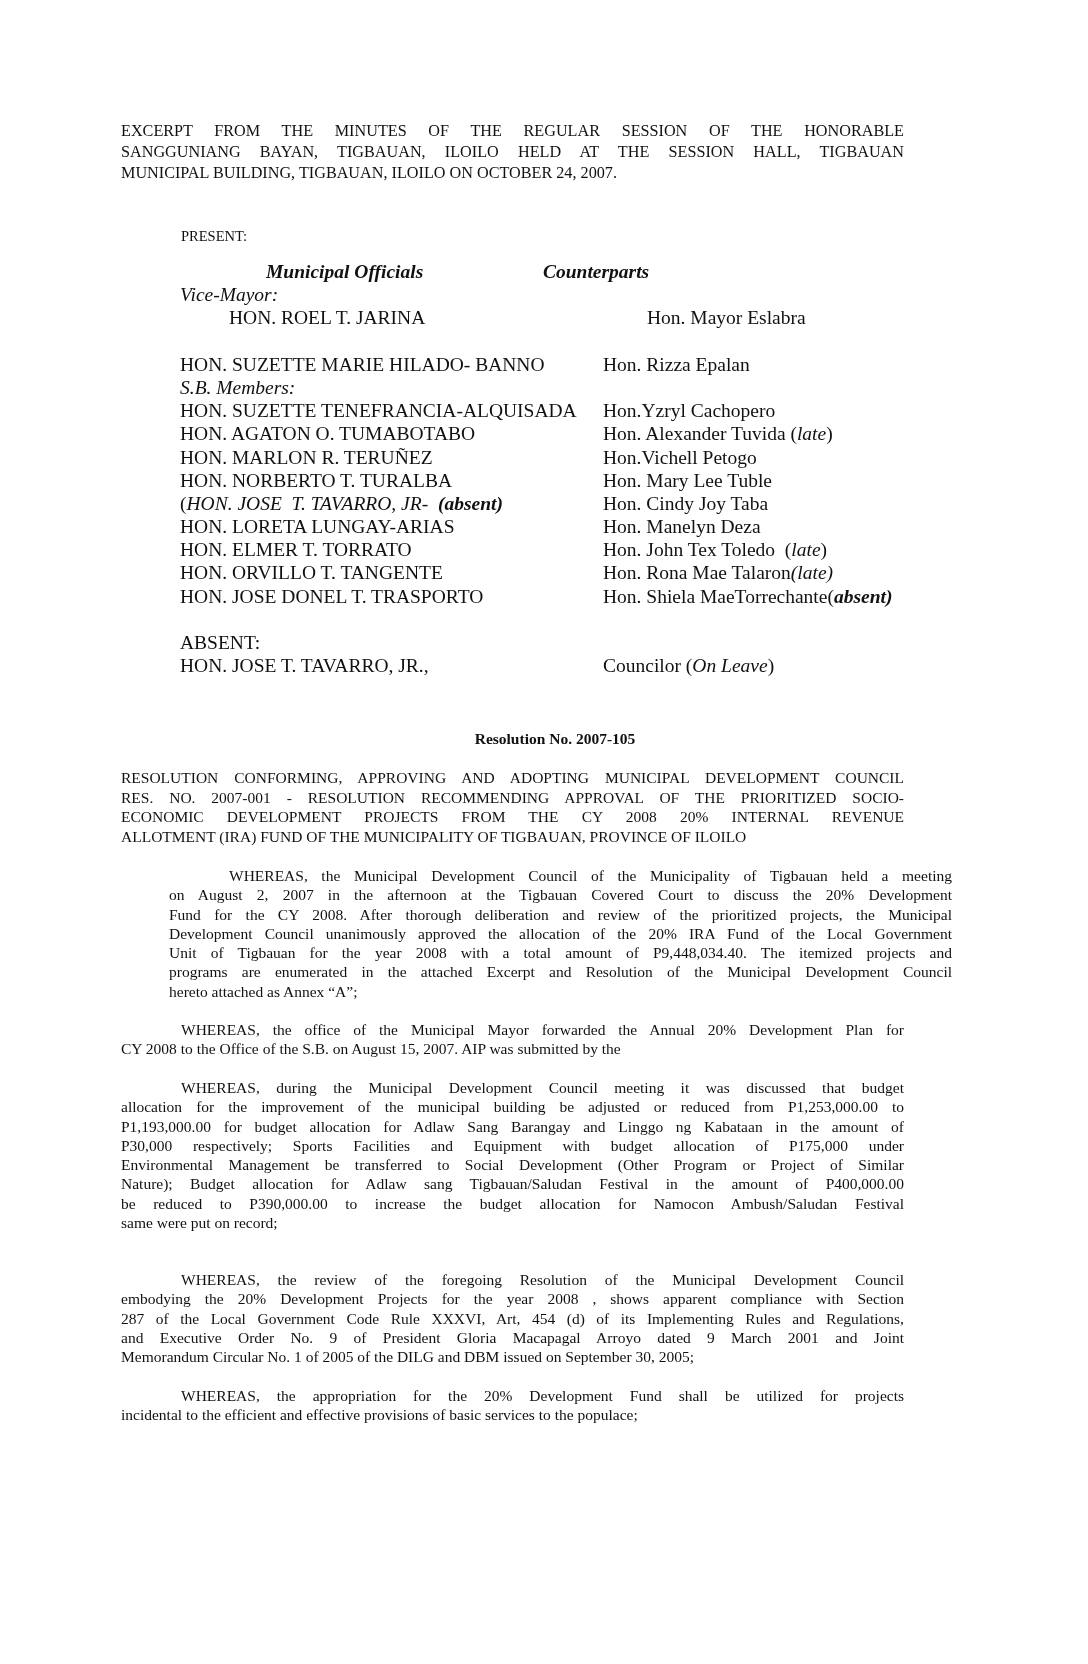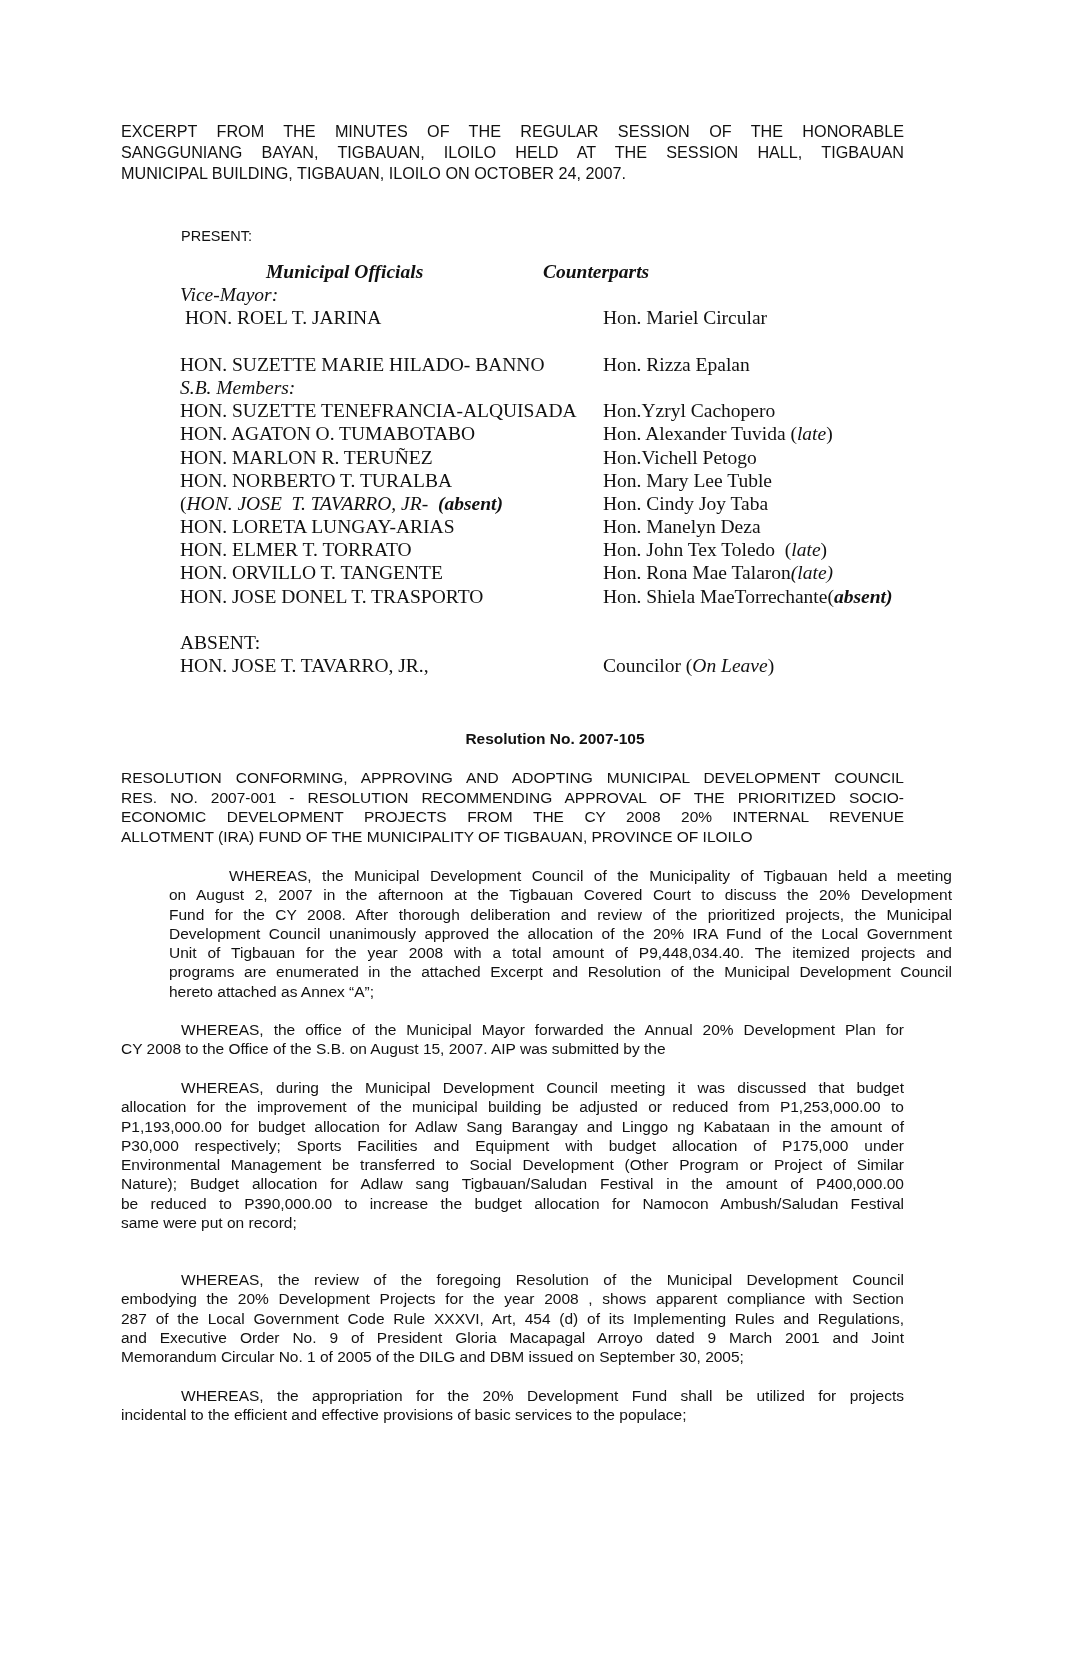--- a/index.html
+++ b/index.html
@@ -1,34 +1,34 @@
 <!DOCTYPE html>
 <html><head>
 <meta charset="utf-8">
 <style>
   html, body { margin: 0; padding: 0; background: #ffffff; }
   body { width: 1088px; height: 1664px; position: relative; overflow: hidden; color: #111; }
-  .sans { font-family: Liberation Sans, sans-serif; }
+  .sans { font-family: Liberation Serif, serif; }
   .serif { font-family: "Liberation Serif", serif; }
   .abs { position: absolute; }
   .header { left: 121px; top: 121px; width: 783px; font-size: 16.2px; line-height: 21px; text-align: justify; text-align-last: left; letter-spacing: 0; }
   .header .line { display: block; text-align: justify; text-align-last: justify; }
   .header .line.last { text-align-last: left; }
   .present { left: 181px; top: 228px; font-size: 14.5px; }
   .roster { left: 180px; top: 260px; width: 740px; font-size: 19.5px; line-height: 23.2px; }
   .row { display: flex; height: 23.2px; }
   .col1 { width: 423px; white-space: nowrap; }
   .col2 { white-space: nowrap; }
   .heading-row { font-weight: bold; font-style: italic; font-size: 19.5px; }
   .heading-row .col1 { padding-left: 86px; width: 337px; box-sizing: content-box; }
   .heading-row .col1 { width: 277px; }
   .heading-row .col2 { padding-left: 0; }
   .section-label { font-weight: normal; font-style: italic; }
   .gap { height: 23.2px; }
-  .indent { padding-left: 5px; }
+  .indent { padding-left: 5px; margin-left: 44px; }
   .it { font-style: italic; }
   .bi { font-style: italic; font-weight: bold; }
   .resno { left: 11px; width: 1088px; top: 730px; text-align: center; font-size: 15.5px; font-weight: bold; }
   .restitle { left: 121px; top: 768px; width: 783px; font-size: 15.5px; line-height: 19.5px; }
   .restitle .line { display: block; text-align: justify; text-align-last: justify; }
   .restitle .line.last { text-align-last: left; }
   .para { left: 121px; width: 783px; font-size: 15.5px; line-height: 19.3px; }
   .para .line { display: block; text-align: justify; text-align-last: justify; white-space: nowrap; }
   .para .line.first { text-indent: 60px; }
   .para .line.last { text-align-last: left; }
@@ -47,21 +47,21 @@
 <div class="abs roster serif">
   <div class="row heading-row">
     <div class="col1" style="padding-left:86px;width:277px;">Municipal Officials</div>
     <div class="col2">Counterparts</div>
   </div>
   <div class="row">
       <div class="section-label">Vice-Mayor:</div>
     </div>
   <div class="row">
     <div class="col1 indent" style="width:418px;">HON. ROEL T. JARINA</div>
-    <div class="col2">Hon. Mariel Circular</div>
+    <div class="col2">Hon. Mayor Eslabra</div>
   </div>
   <div class="gap"></div>
   <div class="row">
     <div class="col1">HON. SUZETTE  MARIE HILADO- BANNO</div>
     <div class="col2">Hon. Rizza Epalan</div>
   </div>
 
   <div class="row">
       <div class="section-label">S.B. Members:</div>
     </div>

